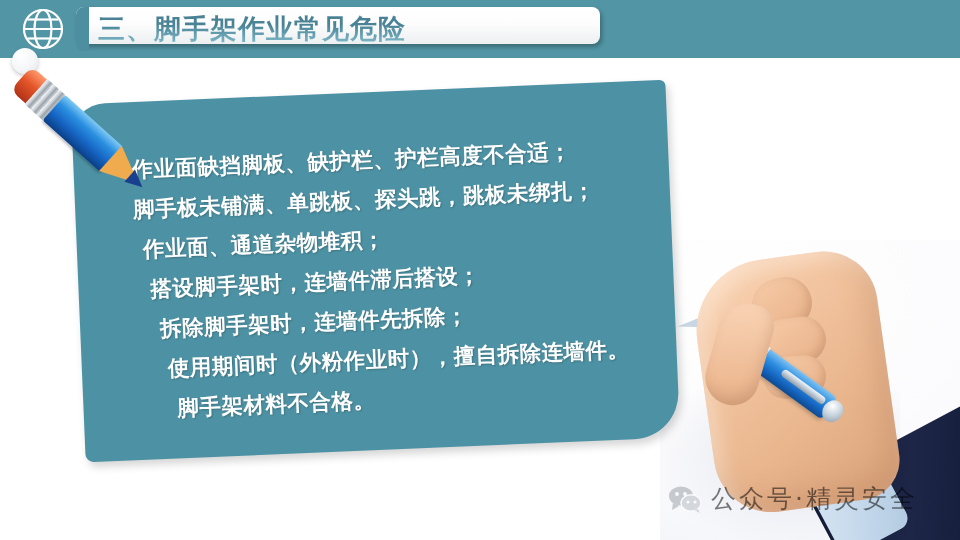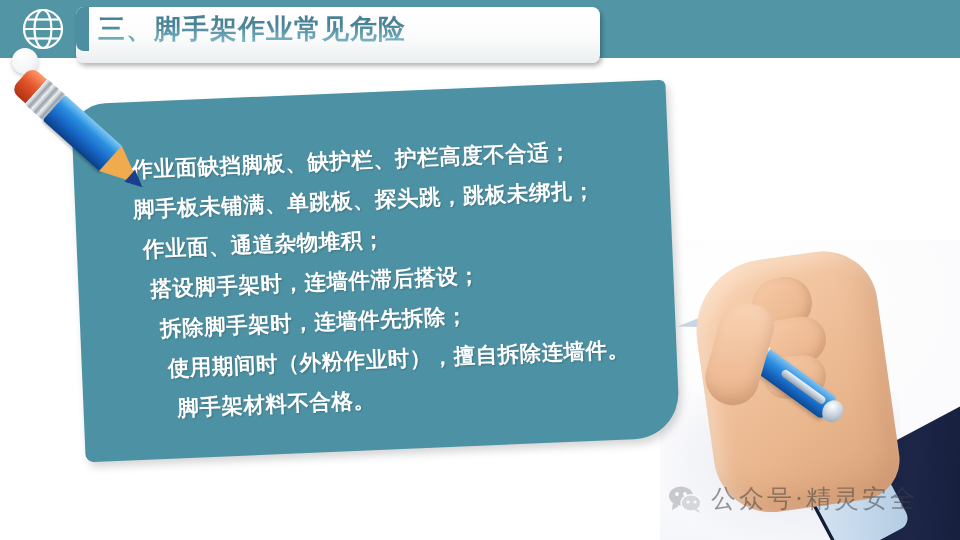--- a/index.html
+++ b/index.html
@@ -46,21 +46,21 @@
     background: radial-gradient(circle at 35% 30%, #ffffff 0%, #f4f6f7 55%, #dfe5e7 100%);
     box-shadow: 0 2px 4px rgba(0,0,0,0.22);
   }
 
   
   .title-plate {
     position: absolute;
     left: 76px;
     top: 7px;
     width: 524px;
-    height: 56px;
+    height: 37px;
     background: linear-gradient(180deg, #ffffff 0%, #fdfdfd 45%, #eceff0 100%);
     border-radius: 8px;
     box-shadow: 2px 3px 5px rgba(0,0,0,0.30);
   }
   .title-plate-accent {
     position: absolute;
     left: 0;
     top: 0;
     width: 13px;
     height: 44px;
@@ -209,21 +209,21 @@
     left: 668px;
     top: 482px;
     display: flex;
     align-items: center;
     gap: 9px;
     opacity: 0.52;
   }
   .wechat-icon { width: 34px; height: 28px; flex: 0 0 auto; }
   .watermark-text {
     font-size: 25px;
-    color: #404040;
+    color: #000000;
     letter-spacing: 3px;
     white-space: nowrap;
     font-family: "DejaVu Sans", "Liberation Sans", sans-serif;
   }
 
   
   .card-wrap {
     position: absolute;
     left: 78px;
     top: 92px;

